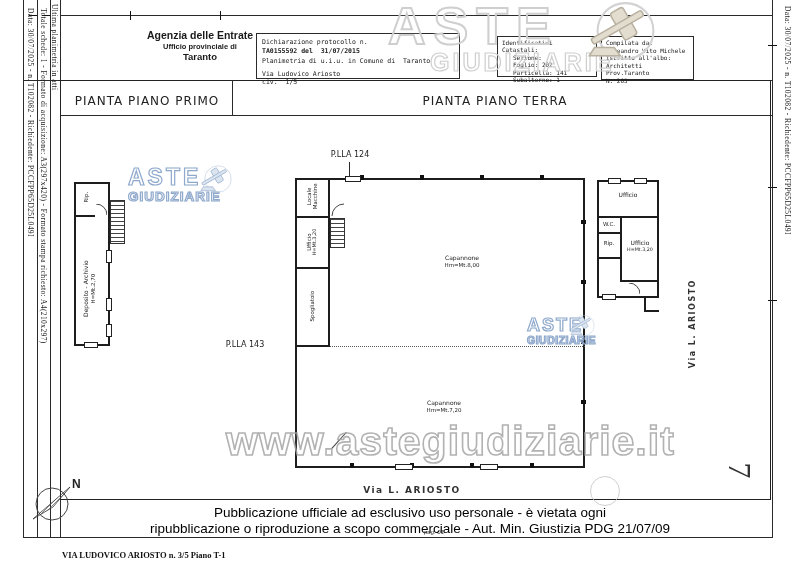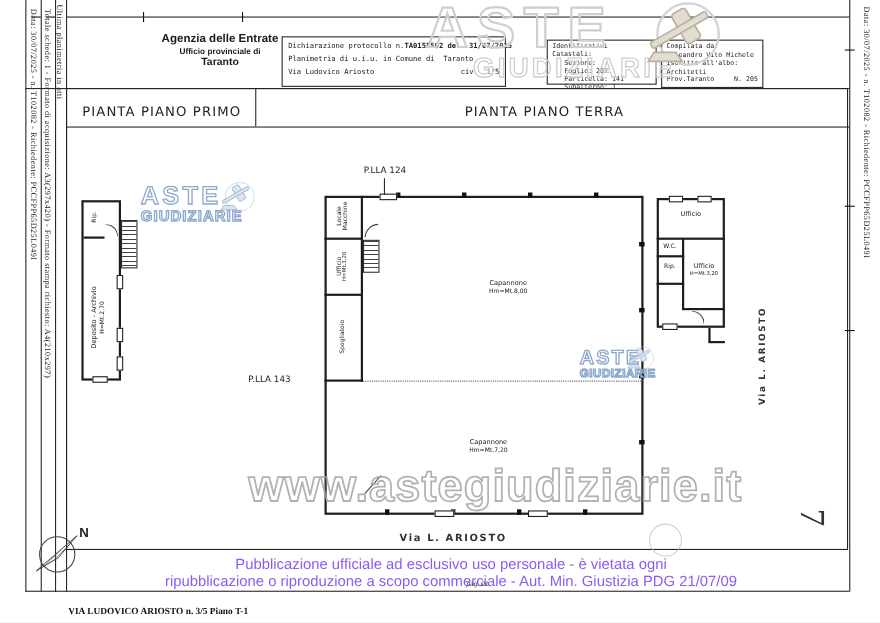--- a/index.html
+++ b/index.html
@@ -4,21 +4,21 @@
 <style>
   html,body{margin:0;padding:0;background:#e8e8e8;}
   .page{position:relative;width:800px;height:566px;background:#ffffff;overflow:hidden;
         font-family:"Liberation Sans",sans-serif;color:#1a1a1a;}
   .abs{position:absolute;}
   .hl{position:absolute;background:#2a2a2a;height:1px;}
   .vl{position:absolute;background:#2a2a2a;width:1px;}
   .wall-h{position:absolute;background:#1d1d1d;height:2px;}
   .wall-v{position:absolute;background:#1d1d1d;width:2px;}
   .box{position:absolute;border:1px solid #2a2a2a;background:transparent;}
-  .mono{font-family:"DejaVu Sans Mono",monospace;font-size:6.5px;line-height:8.5px;color:#222;}
+  .mono{font-family:"DejaVu Sans Mono",monospace;font-size:6.5px;line-height:8.5px;color:#222;flex-direction:column;}
   .pre{white-space:pre;}
   .vrot90{transform-origin:0 0;transform:rotate(90deg);white-space:nowrap;
           font-family:"Liberation Serif",serif;font-size:7.5px;letter-spacing:.4px;color:#222;}
   .rotccw{transform:rotate(-90deg);}
   .plantext{font-family:"DejaVu Sans",sans-serif;color:#222;text-align:center;line-height:1.15;}
   .stair{position:absolute;border:1px solid #333;background-color:#fff;
          background-image:repeating-linear-gradient(to bottom,#444 0,#444 1px,transparent 1px,transparent 4px);}
   .win{position:absolute;background:#fff;border:1px solid #222;}
   .tick{position:absolute;background:#111;}
   .wm{position:absolute;z-index:6;pointer-events:none;}
@@ -27,21 +27,21 @@
   .wm-giud-big{font-weight:bold;font-size:25px;letter-spacing:3px;color:rgba(255,255,255,.12);
                -webkit-text-stroke:1.2px #cfcfcf;line-height:1;}
   .wm-aste-blue{font-weight:bold;color:rgba(255,255,255,.15);-webkit-text-stroke:1.2px #8fa9cc;line-height:1;}
   .wm-url{font-weight:bold;font-size:41px;letter-spacing:1px;color:rgba(255,255,255,.1);
           -webkit-text-stroke:1.6px #a5a5a5;opacity:.85;white-space:nowrap;}
   .gavel-gray rect,.gavel-gray path{fill:#e3ddd0;stroke:#b9b1a0;stroke-width:1.5;}
   .gavel-gray circle{fill:none;stroke:#d2d2d2;stroke-width:2;}
   .gavel-blue rect,.gavel-blue path{fill:#dbe4ef;stroke:#8fa9cc;stroke-width:1.3;}
   .gavel-blue circle{fill:none;stroke:#b9c9de;stroke-width:1.2;}
   .arcsvg{position:absolute;}
-  .gray-disc{font-family:"Liberation Sans",sans-serif;color:#8b5cf6;font-size:13.5px;text-align:center;}
+  .gray-disc{font-family:"Liberation Sans",sans-serif;color:#000000;font-size:13.5px;text-align:center;}
   .serif-footer{font-family:"Liberation Serif",serif;font-weight:bold;font-size:9px;color:#111;white-space:nowrap;}
 </style>
 </head>
 <body>
 
 <div class="page">
 
   <div class="hl" style="left:60px;top:15px;width:712px;"></div>
   <div class="tick" style="left:130px;top:11px;width:1px;height:9px;"></div>
   <div class="tick" style="left:220px;top:11px;width:1px;height:9px;"></div>

